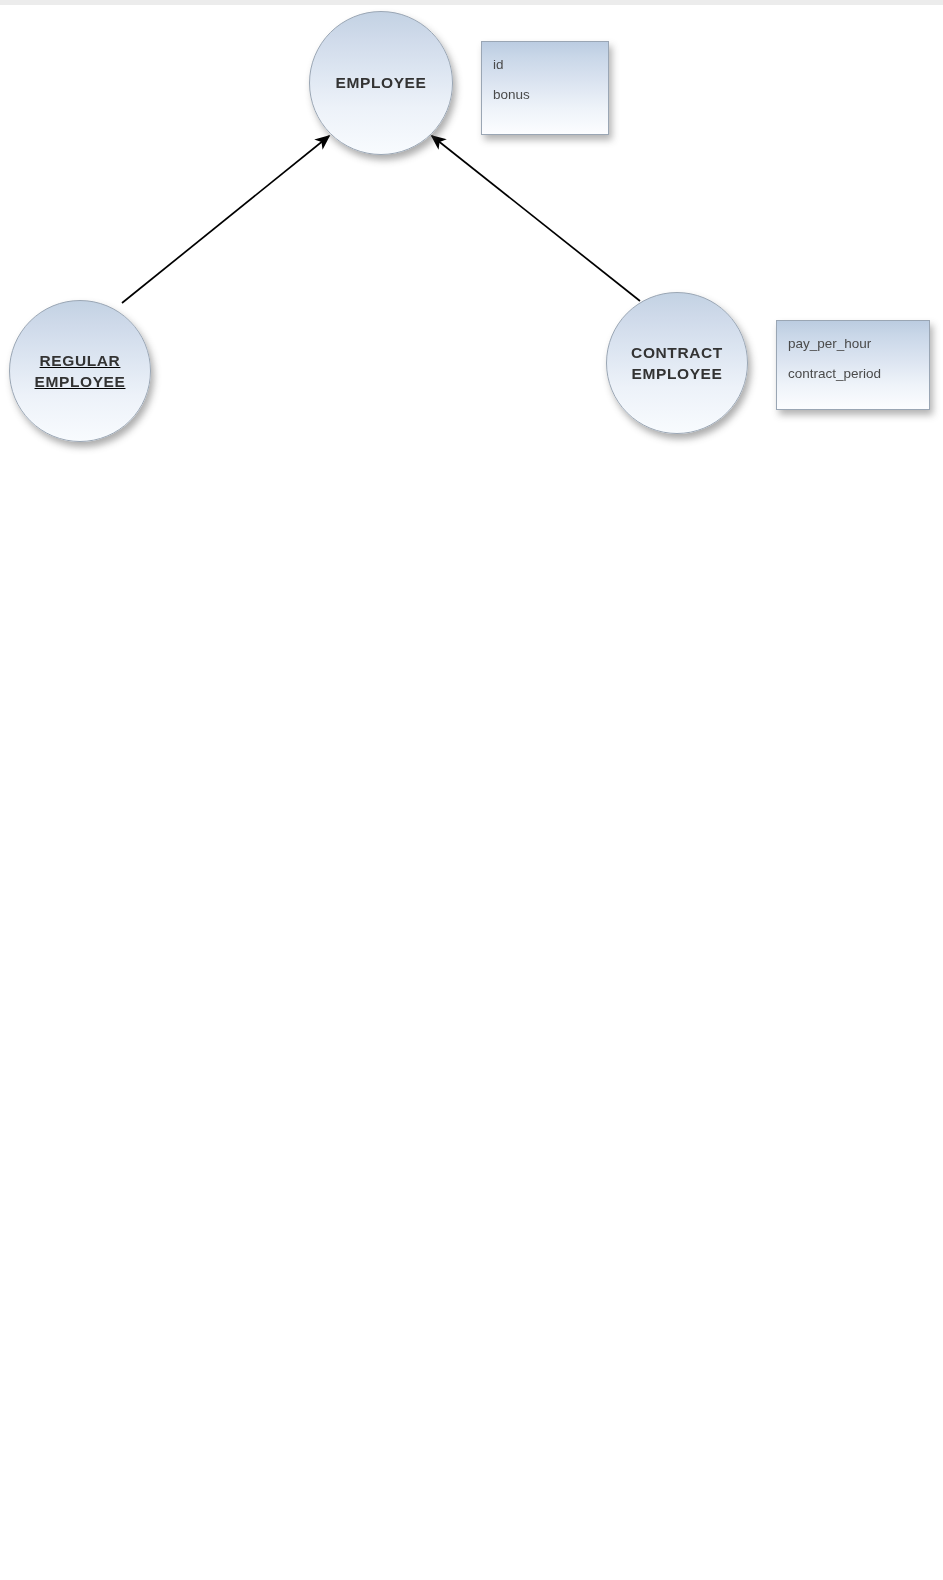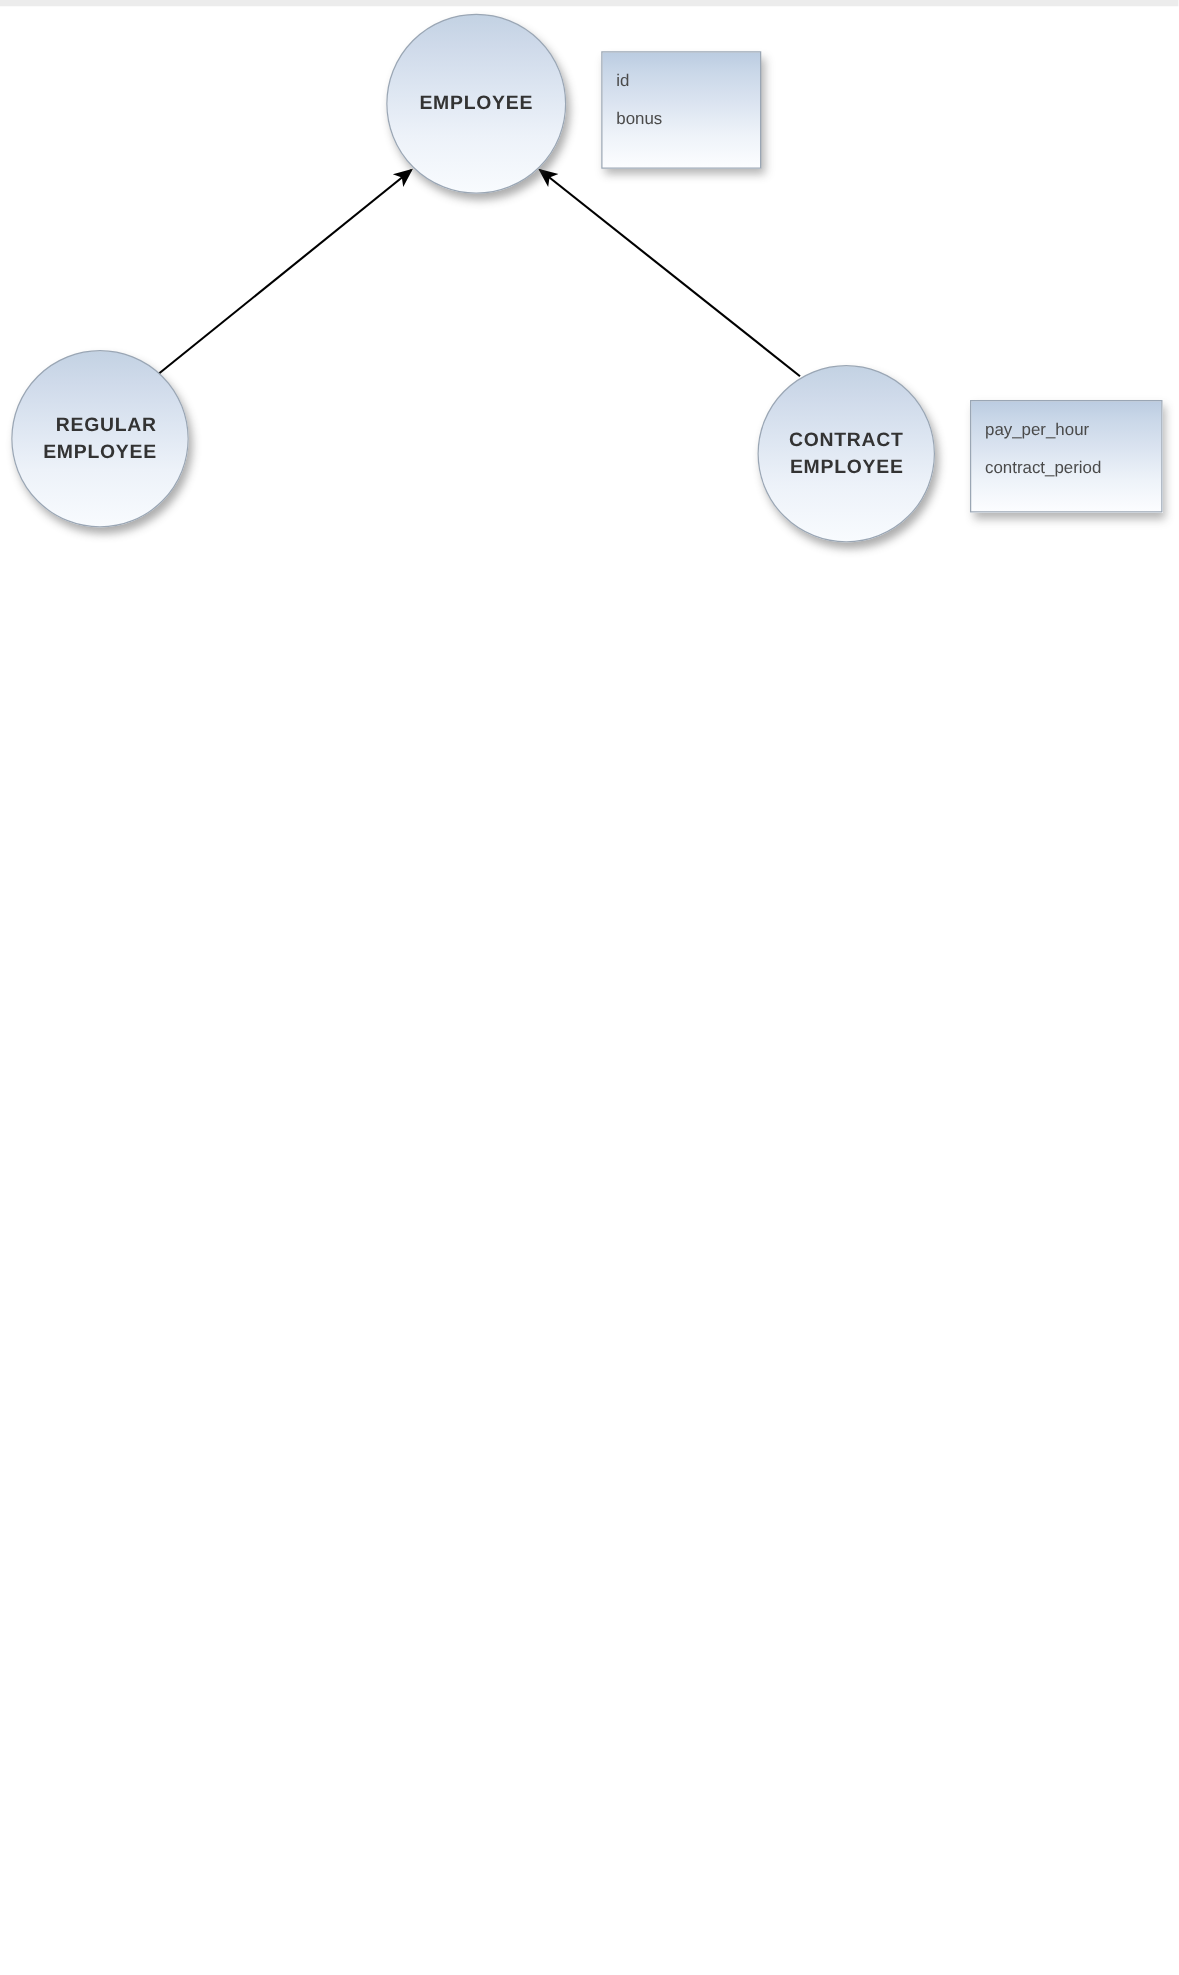--- a/index.html
+++ b/index.html
@@ -51,21 +51,21 @@
     text-align: center;
     box-sizing: border-box;
     z-index: 3;
   }
   .entity-label {
     font-size: 15.5px;
     font-weight: bold;
     color: #333333;
     letter-spacing: 0.6px;
     line-height: 1.38;
-    text-align: right;
+    text-align: center;
     white-space: pre-line;
   }
   .attr-box {
     position: absolute;
     border: 1px solid #9aa6b4;
     background: linear-gradient(to bottom,
                 #bbcce1 0%,
                 #c9d7e8 16%,
                 #dae3f0 42%,
                 #eef3f9 72%,
@@ -97,21 +97,21 @@
       </marker>
     </defs>
     <line id="edge-0" stroke="#000000" stroke-width="1.7" marker-end="url(#arrowhead)" x1="122" y1="303" x2="329" y2="136"></line>
     <line id="edge-1" stroke="#000000" stroke-width="1.7" marker-end="url(#arrowhead)" x1="640" y1="301" x2="432" y2="136"></line>
   </svg>
 
   <div class="entity" id="entity-employee" style="left: 309px; top: 11px; width: 144px; height: 144px;">
     <span class="entity-label">EMPLOYEE</span>
   </div>
 
-  <div class="entity" id="entity-regular_employee" style="left: 9px; top: 280px; width: 142px; height: 142px;">
+  <div class="entity" id="entity-regular_employee" style="left: 9px; top: 300px; width: 142px; height: 142px; text-decoration: underline;">
     <span class="entity-label">REGULAR
 EMPLOYEE</span>
   </div>
 
   <div class="entity" id="entity-contract_employee" style="left: 606px; top: 292px; width: 142px; height: 142px;">
     <span class="entity-label">CONTRACT
 EMPLOYEE</span>
   </div>
 
   <div class="attr-box" id="box-employee_attrs" style="left: 481px; top: 41px; width: 128px; height: 94px;">

